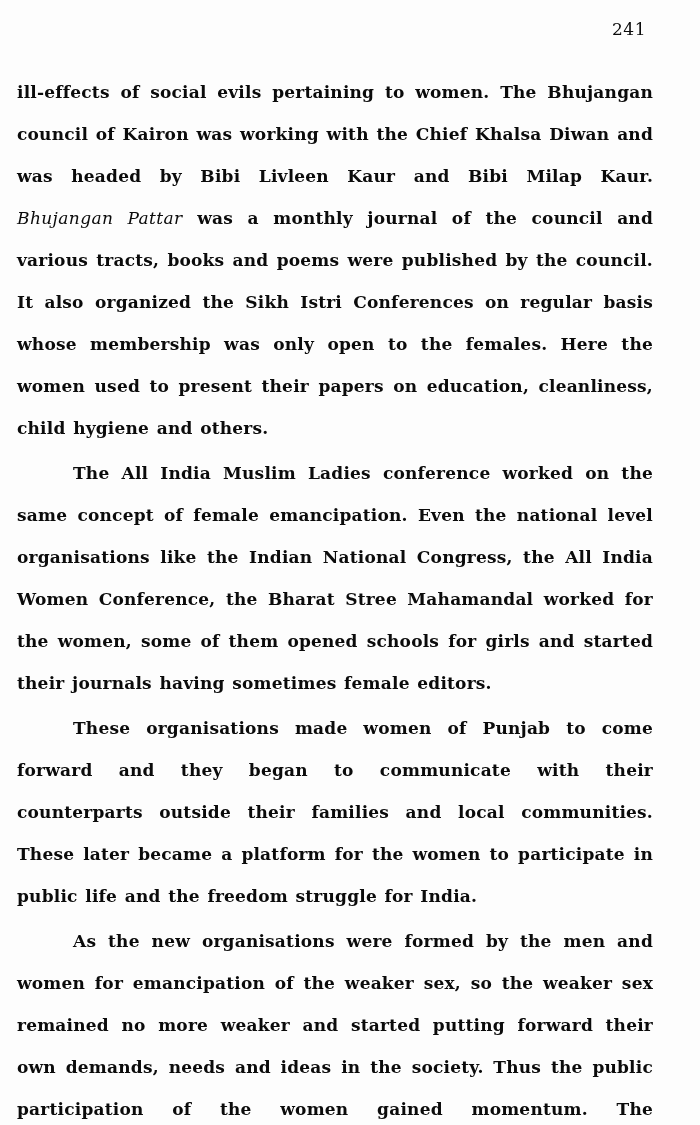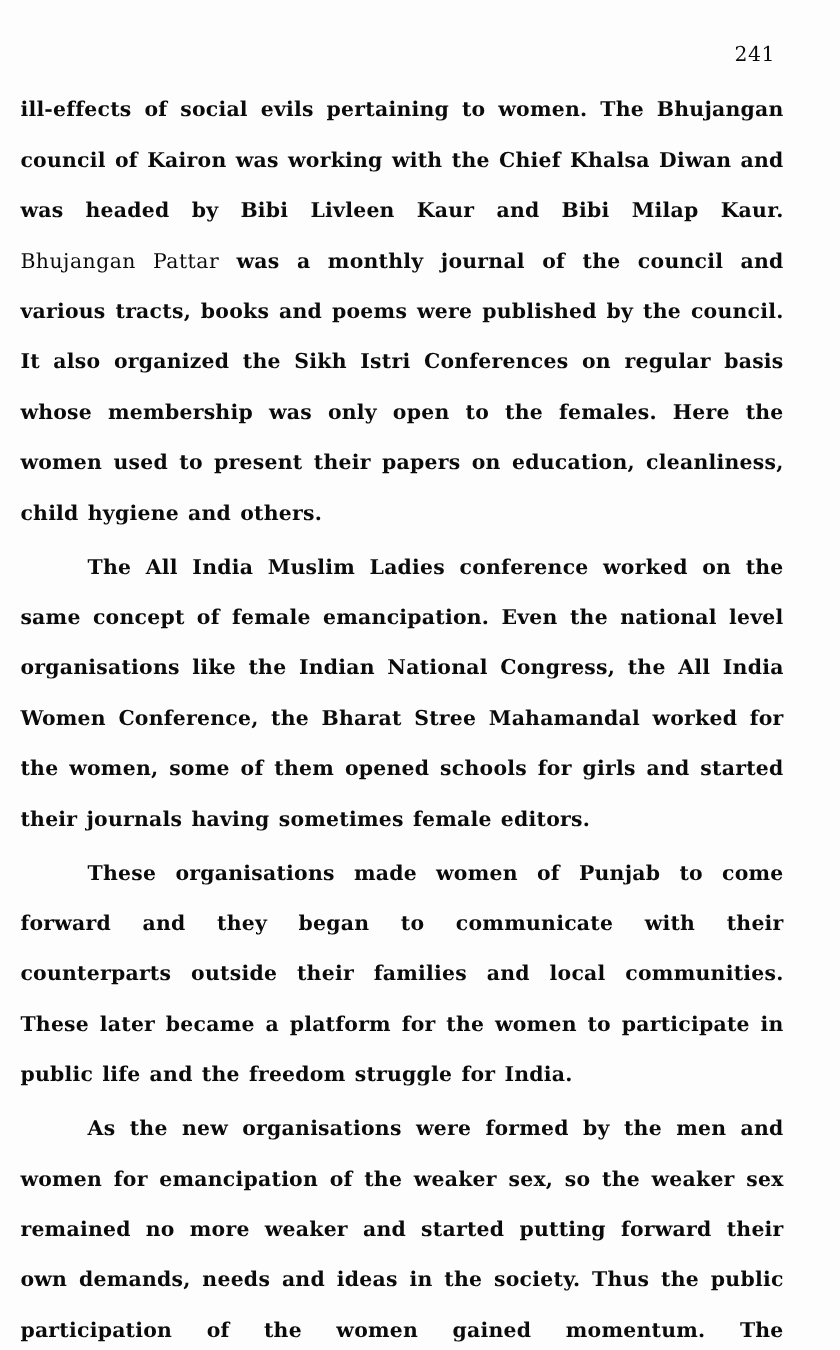--- a/index.html
+++ b/index.html
@@ -12,21 +12,21 @@
     width: 700px;
     height: 1125px;
     background: #fdfdfd;
     font-family: "DejaVu Serif", serif;
     color: #0b0b0b;
     overflow: hidden;
     box-sizing: border-box;
   }
   .page-number {
     position: absolute;
-    top: 36px;
+    top: 19px;
     right: 54px;
     font-size: 17px;
     font-weight: 400;
     letter-spacing: 0.5px;
   }
   .body-text {
     position: absolute;
     left: 17px;
     top: 71px;
     width: 636px;
@@ -46,20 +46,21 @@
   }
   .body-text p.justify-last {
     text-align-last: justify;
   }
   .seg-bold {
     font-weight: 700;
     font-style: normal;
   }
   .seg-italic {
     font-weight: 400;
+    font-style: italic;
     letter-spacing: 0.4px;
     margin-top: 36px;
   }
 </style>
 </head>
 <body>
 
 <div class="page">
 
   <div class="page-number">241</div>

